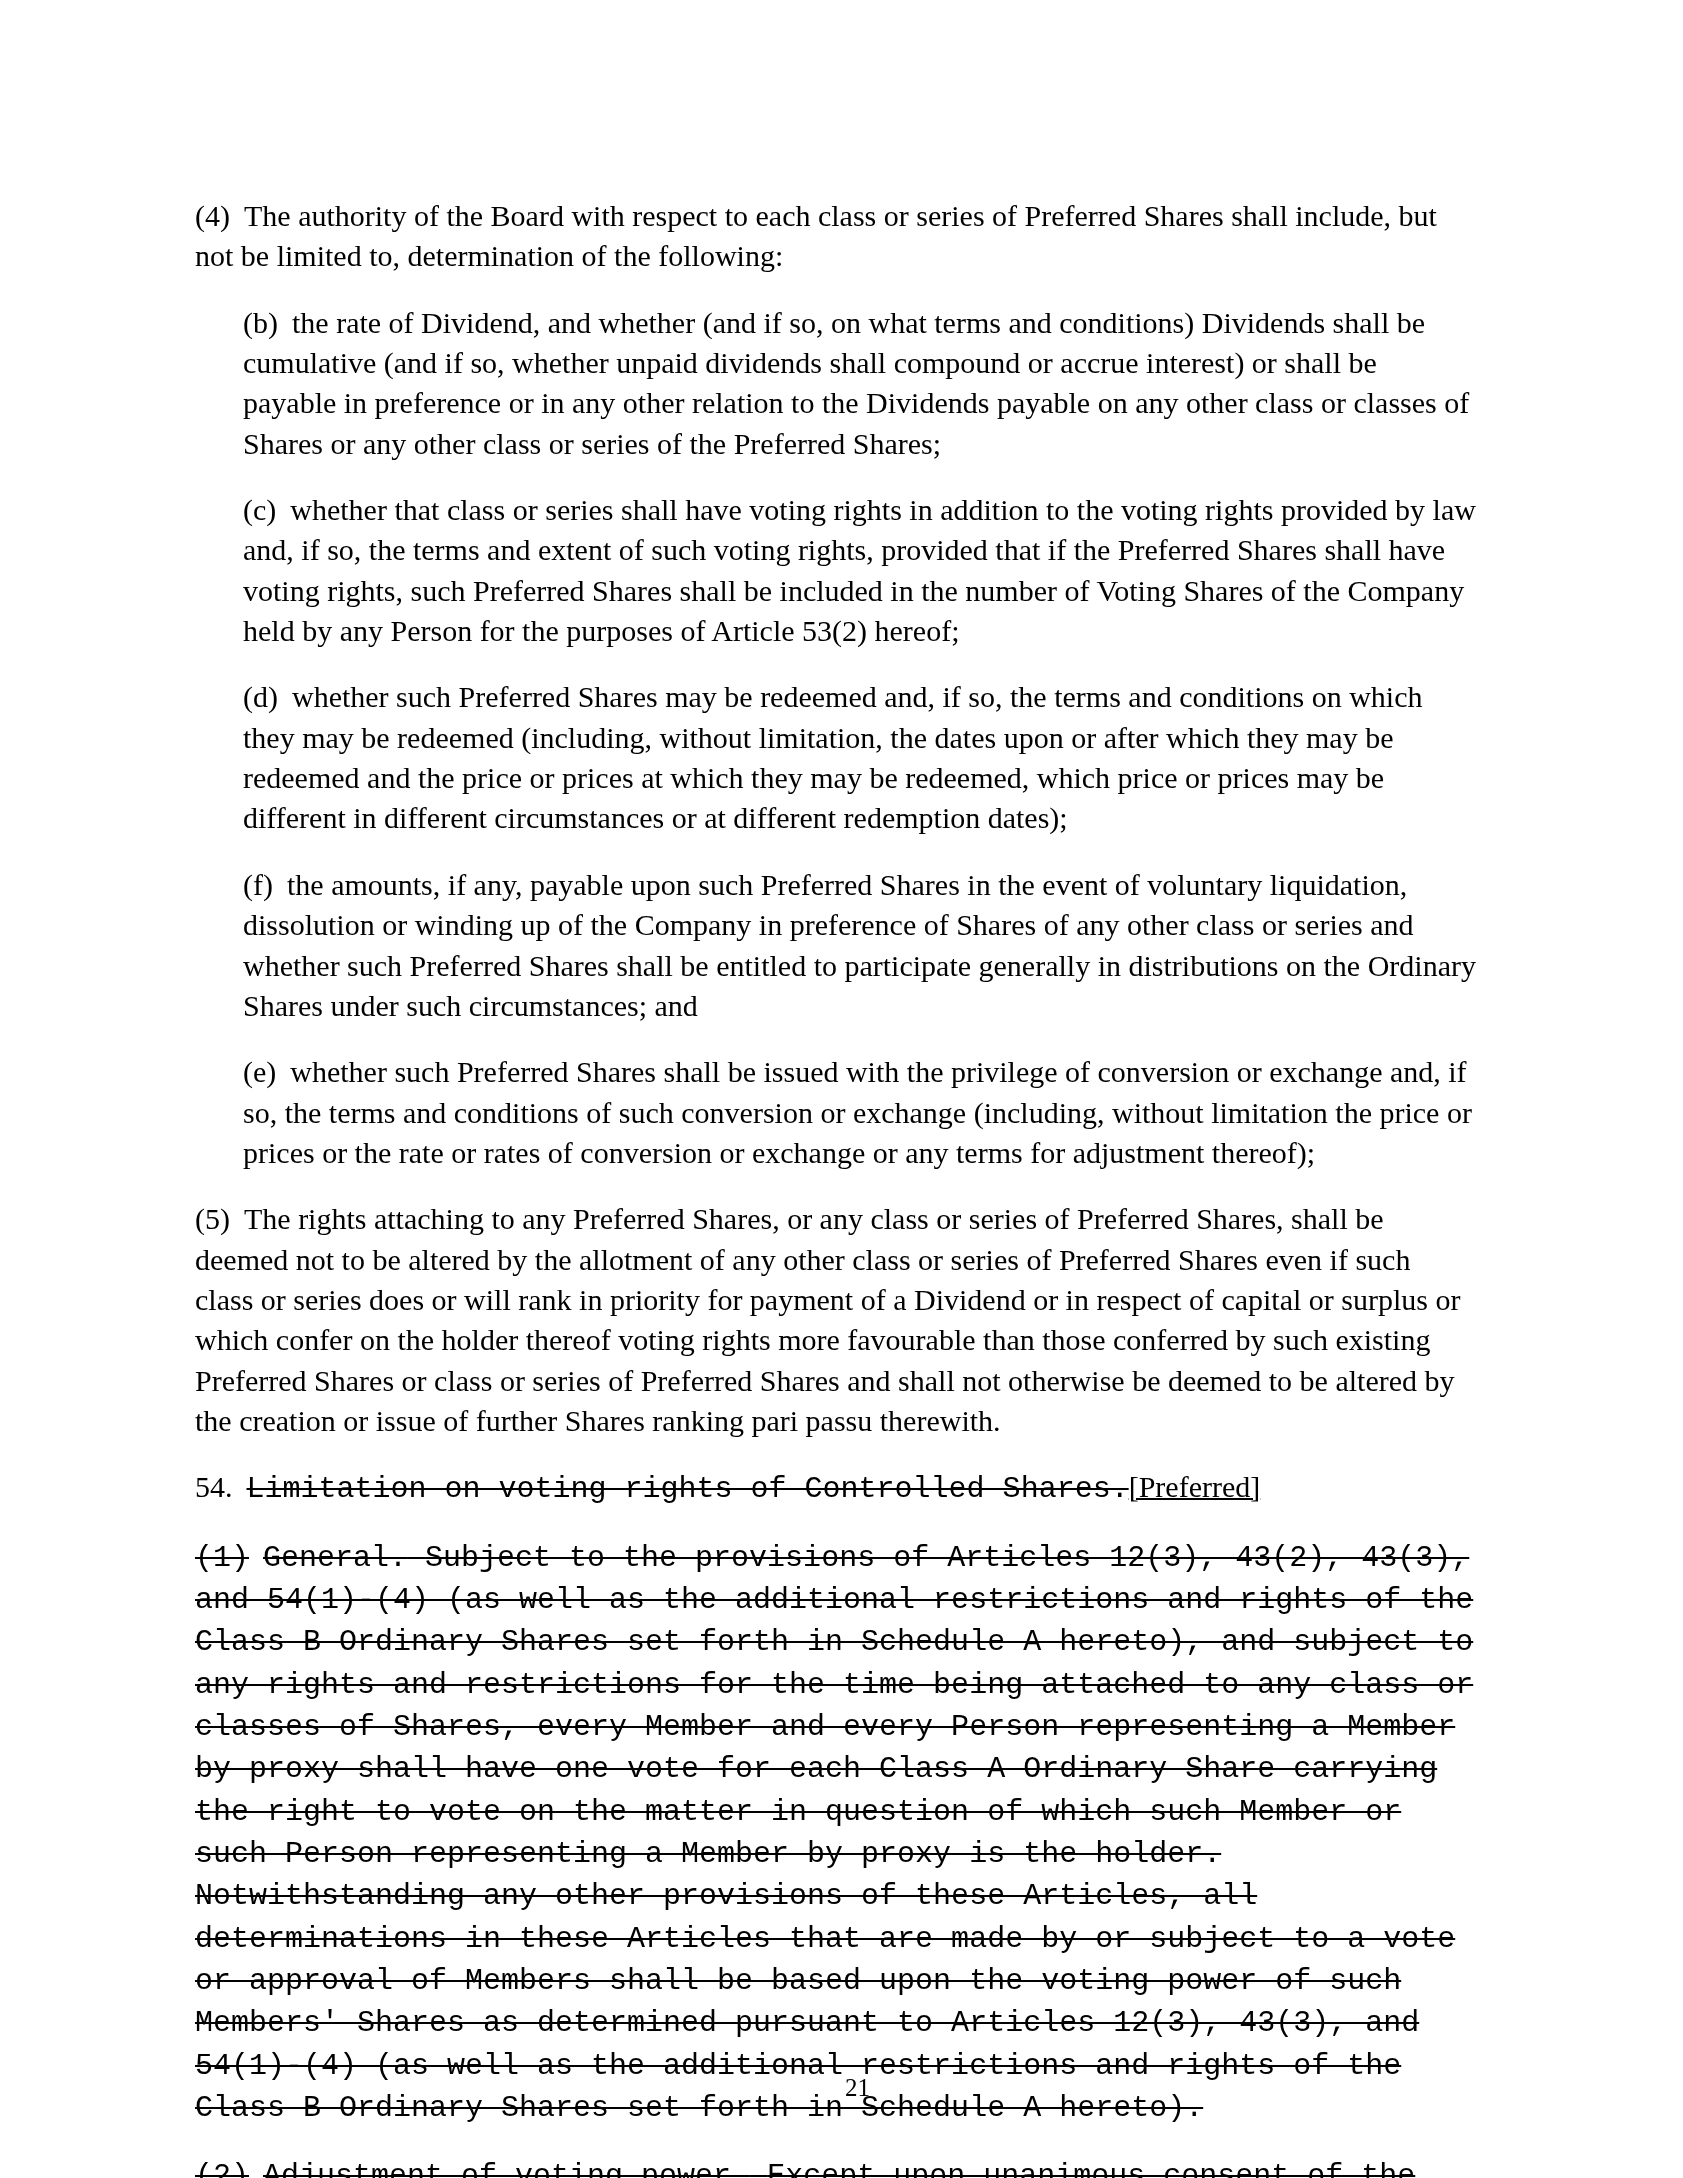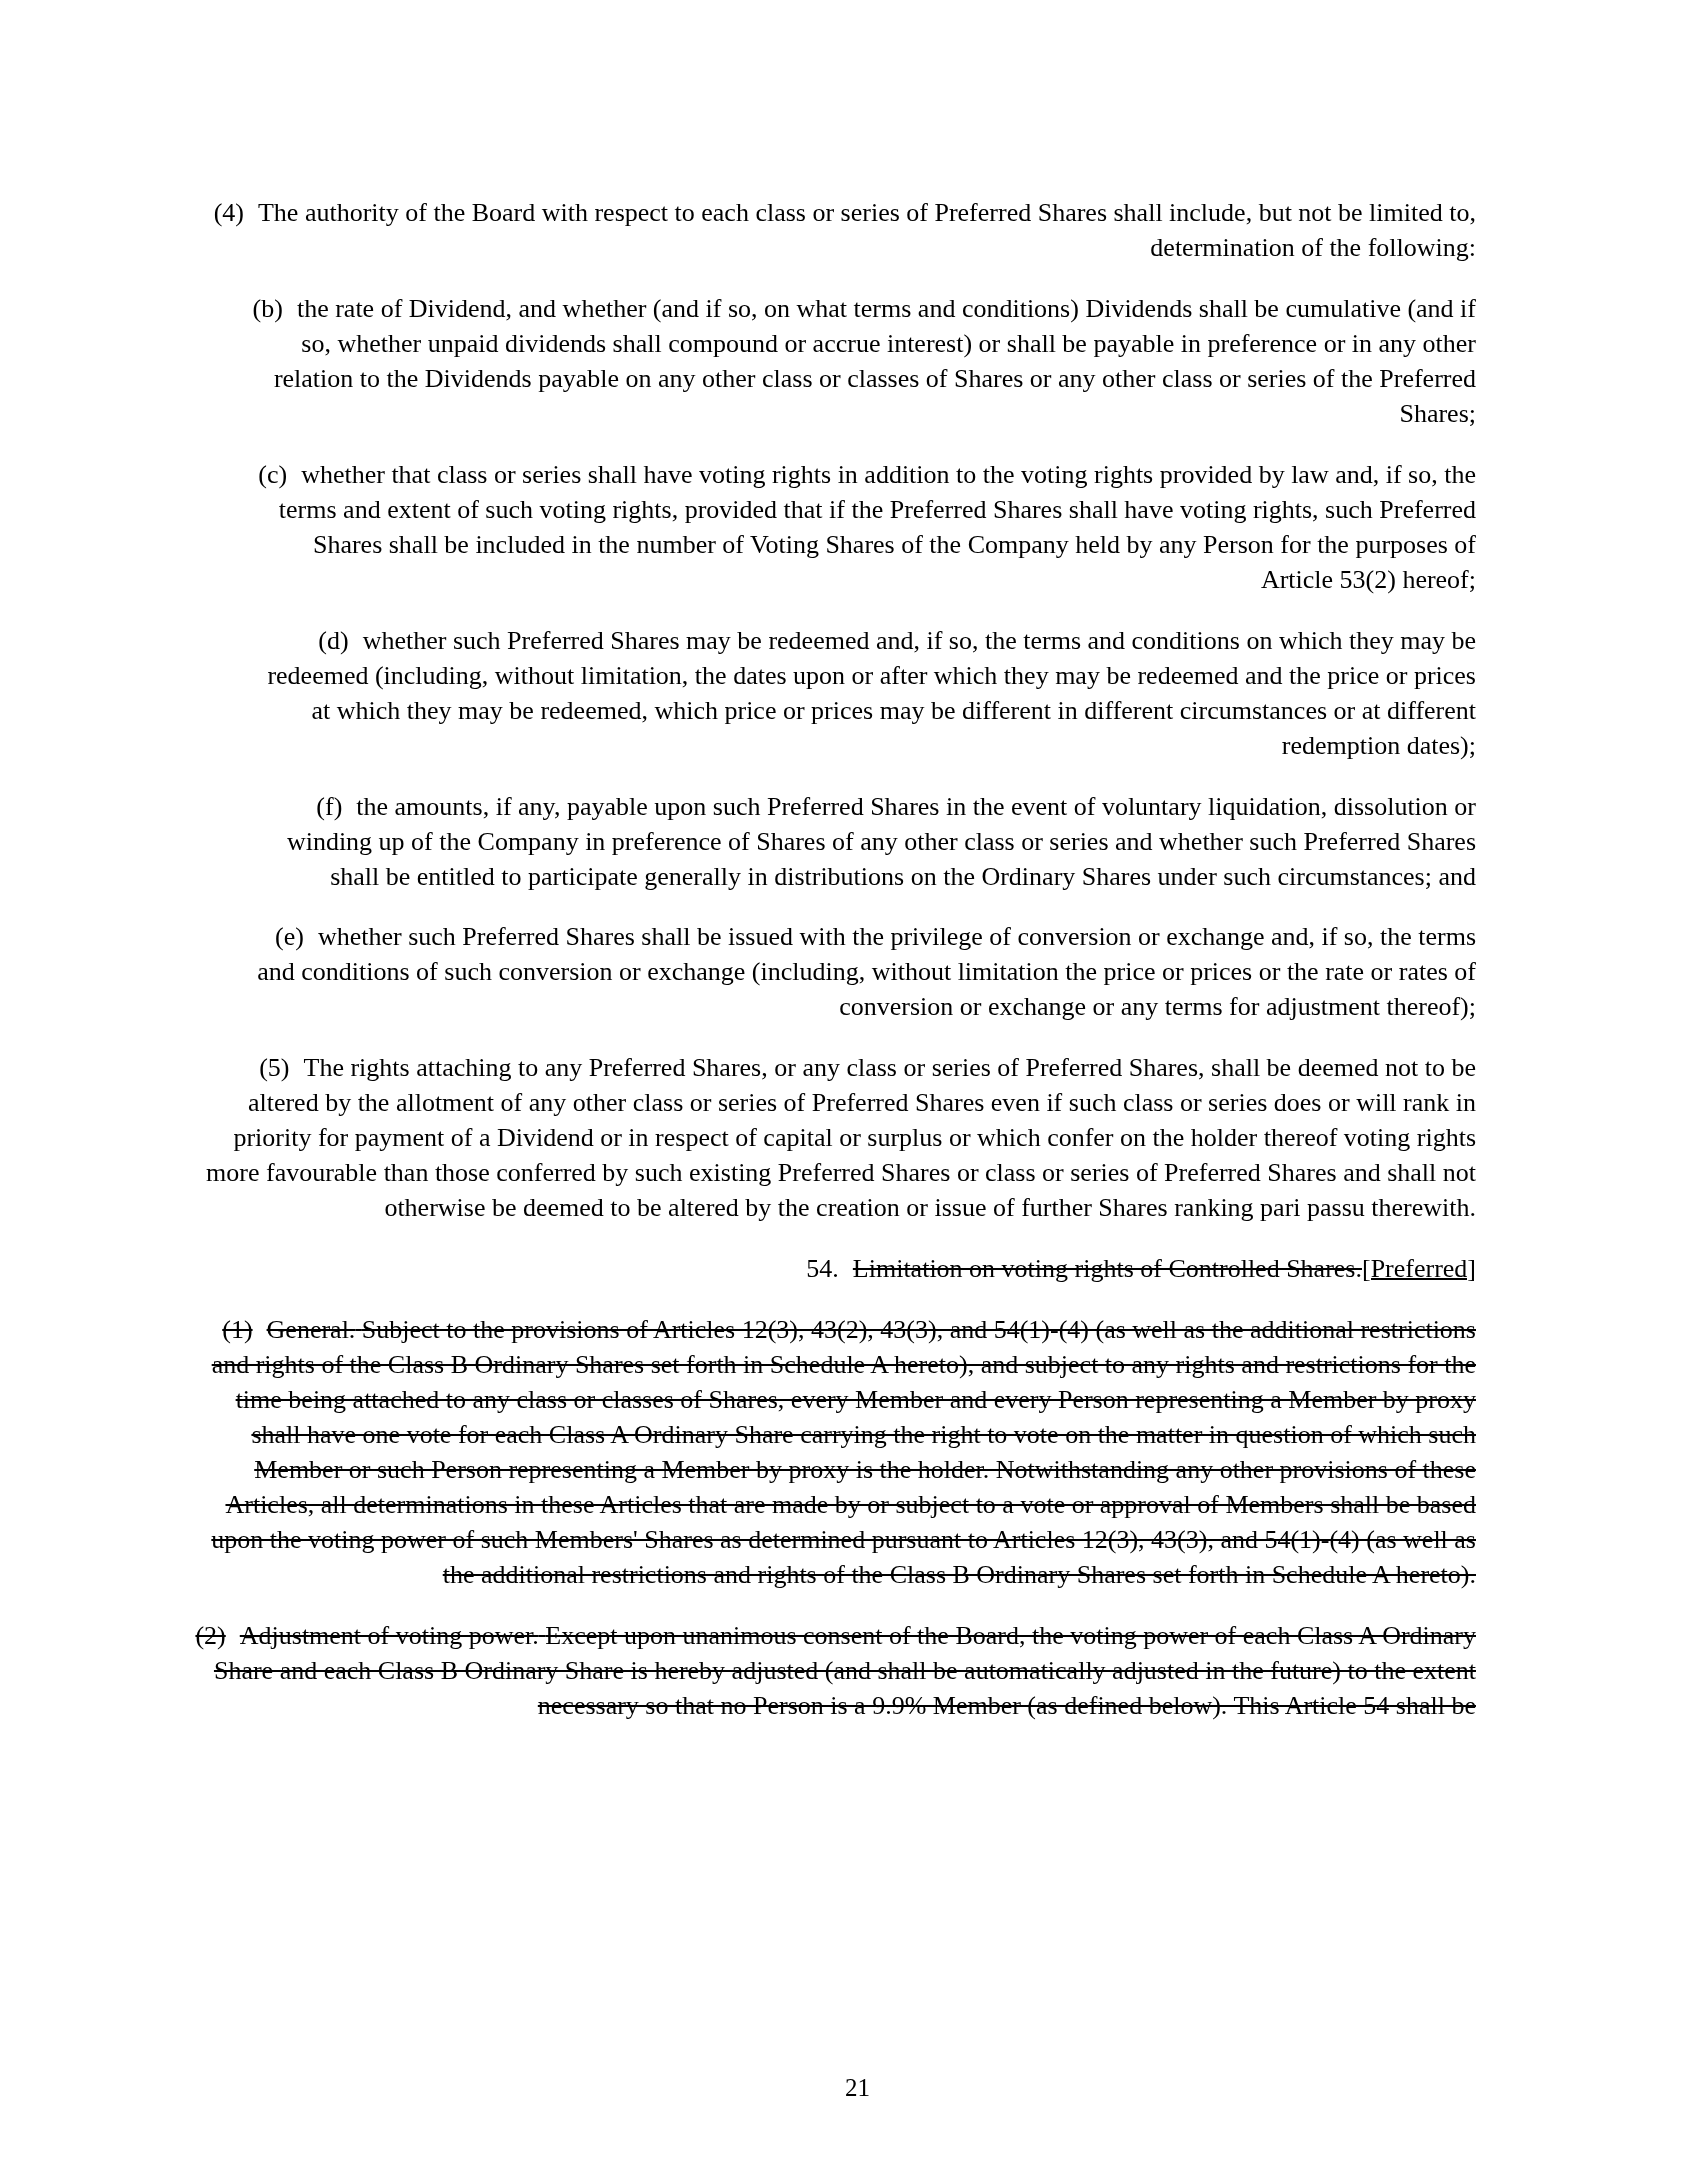--- a/index.html
+++ b/index.html
@@ -17,36 +17,37 @@
     box-sizing: border-box;
   }
   .content {
     position: absolute;
     left: 195px;
     top: 196px;
     width: 1297px;
   }
   p {
     margin: 0 16px 0 0;
-    font-size: 26px;
+    font-size: 30px;
     line-height: 1.345;
-    text-align: right;
+    text-align: left;
   }
   .para {
     margin-bottom: 26px;
   }
   .para-indent {
     margin-left: 48px;
     margin-bottom: 26px;
   }
   .gap-md { display: inline-block; width: 14px; }
   .strike {
     text-decoration: line-through;
     text-decoration-thickness: 1.6px;
     text-decoration-color: #000;
+    font-family: Liberation Mono, monospace;
   }
   .ins {
     text-decoration: underline;
     text-decoration-thickness: 1.6px;
     text-decoration-color: #000;
   }
   .heading-line {
     margin-bottom: 26px;
   }
   .struck-block {

